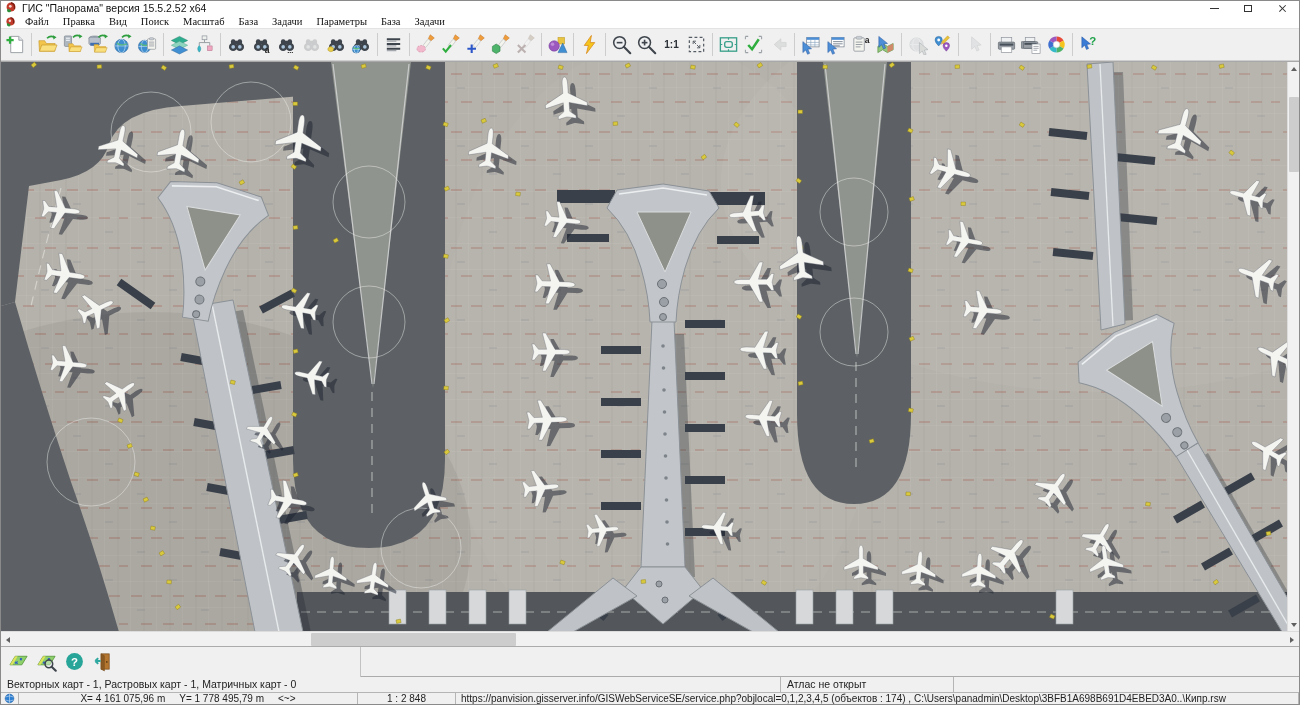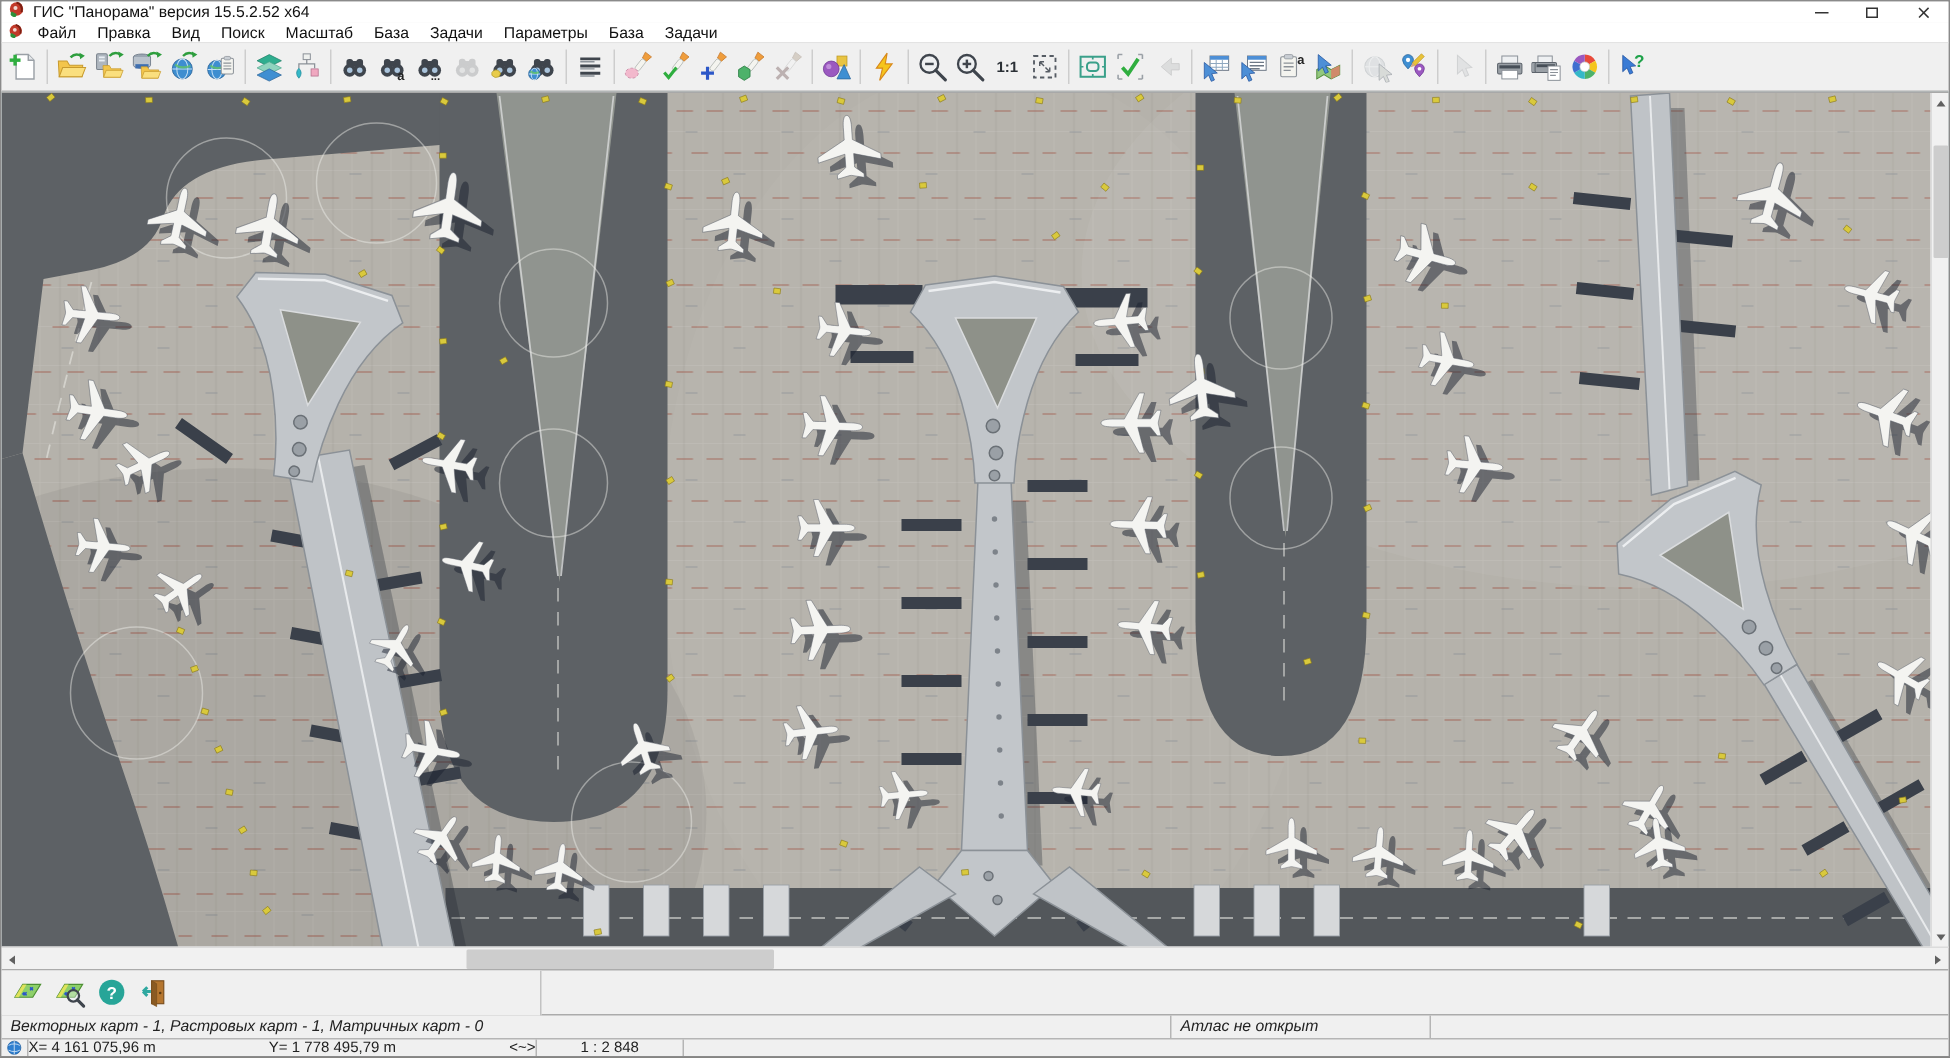--- a/index.html
+++ b/index.html
@@ -15,21 +15,21 @@
   .winbtns{position:absolute;right:0;top:0;height:14px;display:flex;}
   .winbtn{width:34px;height:14px;display:flex;align-items:center;justify-content:center;}
   .glyph-min{width:9px;height:1px;background:#333;}
   .glyph-max{width:8px;height:7px;border:1px solid #333;}
   .glyph-close{position:relative;width:9px;height:9px;}
   .glyph-close:before,.glyph-close:after{content:"";position:absolute;left:4px;top:0;width:1.2px;height:9px;background:#333;}
   .glyph-close:before{transform:rotate(45deg);}
   .glyph-close:after{transform:rotate(-45deg);}
   
   .menubar{height:14px;background:#fff;display:flex;align-items:center;padding-left:4px;border-bottom:1px solid #e3e3e3;}
-  .menubar .mitem{font-size:10.5px;color:#111;padding:0 7px;cursor:default;}
+  .menubar .mitem{font-size:10.5px;color:#111;padding:0 7px;cursor:default;font-family:Liberation Serif, serif;}
   .menubar .appico{margin-right:2px;}
   
   .toolbar{height:32px;background:#f0f0f0;display:flex;align-items:center;padding:0 2px;border-bottom:1px solid #cfcfcf;}
   .tbtn{width:25px;height:27px;display:flex;align-items:center;justify-content:center;border:1px solid transparent;border-radius:2px;}
   .tbtn.disabled{opacity:.45;filter:grayscale(.8);}
   .sep{width:1px;height:23px;background:#cdcdcd;margin:0 3px;flex:none;}
   
   .maparea{position:relative;height:570px;background:#9aa;border-top:1px solid #a8a8a8;}
   .maparea svg.mapsvg{position:absolute;left:0;top:0;display:block;}
   
@@ -41,26 +41,26 @@
   .hscroll{position:relative;height:15px;background:#f1f1f1;border-top:1px solid #dcdcdc;}
   .harrow{position:absolute;top:0;width:14px;height:15px;display:flex;align-items:center;justify-content:center;}
   .tri-left{width:0;height:0;border-top:3.5px solid transparent;border-bottom:3.5px solid transparent;border-right:4.5px solid #606060;}
   .tri-right{width:0;height:0;border-top:3.5px solid transparent;border-bottom:3.5px solid transparent;border-left:4.5px solid #606060;}
   .hthumb{position:absolute;top:1px;height:13px;background:#cdcdcd;border-radius:1px;}
   
   .btoolbar{height:30px;background:#f0f0f0;border-top:1px solid #ababab;display:flex;align-items:center;}
   .bpanel{width:360px;height:30px;display:flex;align-items:center;padding-left:3px;border-right:1px solid #c2c2c2;background:#f0f0f0;}
   .bbtn{width:28px;height:26px;display:flex;align-items:center;justify-content:center;border:1px solid transparent;border-radius:2px;}
   
-  .statusrow{height:16px;background:#f0f0f0;border-top:1px solid #ababab;display:flex;font-size:10.5px;color:#222;font-style:italic;}
+  .statusrow{height:16px;background:#f0f0f0;border-top:1px solid #ababab;display:flex;font-size:10.5px;color:#222;}
   .scell{padding:1px 6px 0 6px;border-right:1px solid #b5b5b5;white-space:nowrap;overflow:hidden;}
   .coordrow{height:12px;background:#f0f0f0;border-top:1px solid #b5b5b5;display:flex;font-size:10px;color:#222;align-items:center;}
   .ccell{height:12px;border-right:1px solid #b5b5b5;white-space:nowrap;overflow:hidden;display:flex;align-items:center;}
   .ccell.icon{width:18px;justify-content:center;}
-  .ccell.coords{width:339px;justify-content:space-between;}
+  .ccell.coords{width:339px;justify-content:center;gap:14px;}
   .ccell.scale{width:98px;justify-content:center;}
   .ccell.url{flex:1;padding-left:5px;}
   .navy{height:3px;background:#0b1130;}
 </style>
 </head>
 <body>
 
 <div class="window">
 
   <div class="titlebar">
@@ -849,16 +849,17 @@
           <circle cx="7" cy="7" r="5.6" fill="#2f7fd0" stroke="#1d5a9c" stroke-width="0.6"></circle>
           <path d="M2.2,5 q4.8,-2.6 9.6,0 M2.2,9 q4.8,2.6 9.6,0 M7,1.4 v11.2" stroke="#dceaf8" stroke-width="0.7" fill="none"></path>
         </svg>
     </div>
     <div class="ccell coords">
       <span>X= 4 161 075,96 m</span>
       <span>Y= 1 778 495,79 m</span>
       <span>&lt;~&gt;</span>
     </div>
     <div class="ccell scale">1 : 2 848</div>
+    <div class="ccell url">https://panvision.gisserver.info/GISWebServiceSE/service.php?objlocal=0,1,2,3,4,5   (объектов : 174) , C:\Users\panadmin\Desktop\3BFB1A698B691D4EBED3A0..\Кипр.rsw</div>
   </div>
 
   <div class="navy"></div>
 </div>
 
 </body></html>

